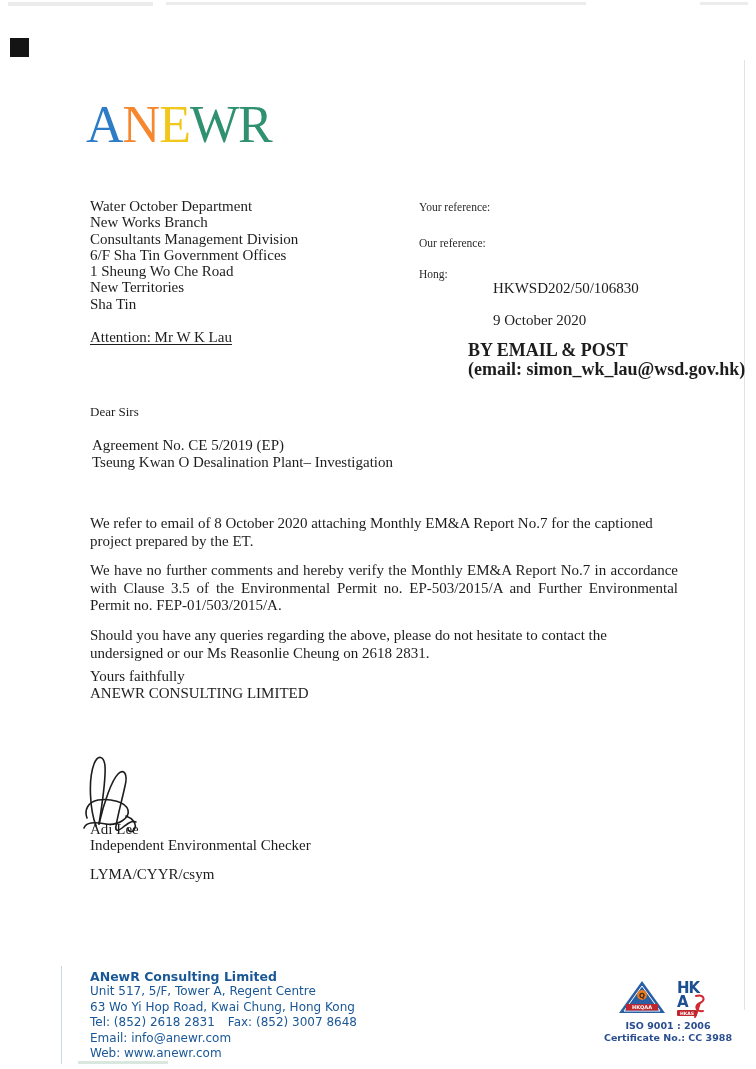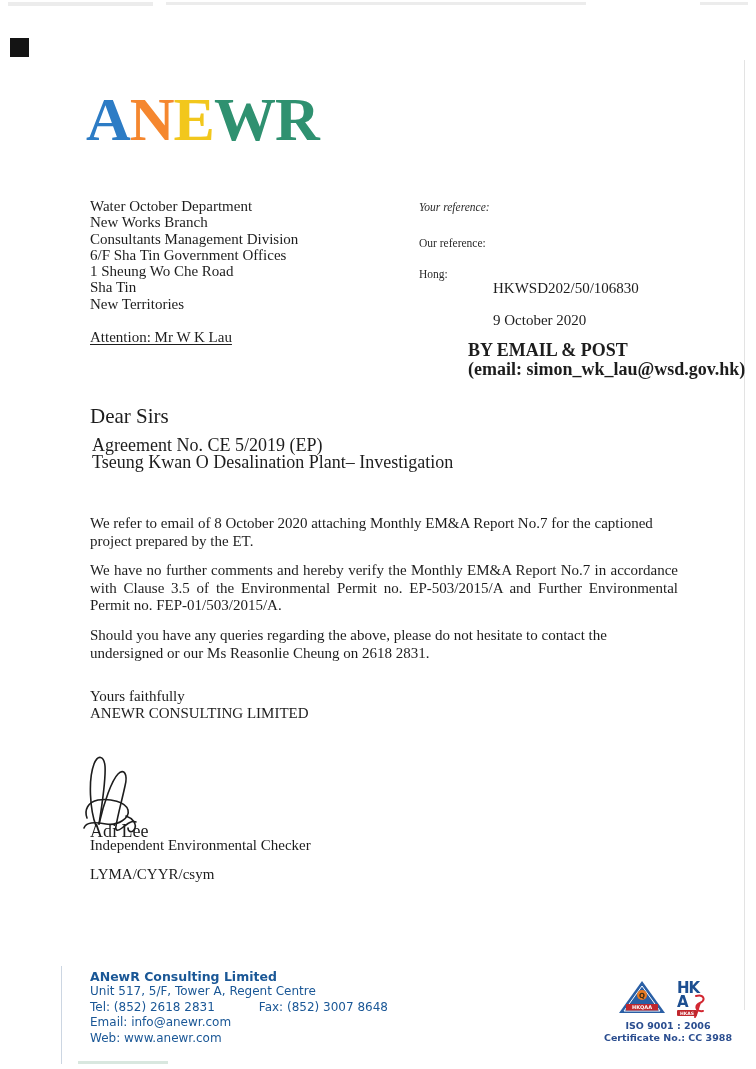--- a/index.html
+++ b/index.html
@@ -10,69 +10,69 @@
   }
   .abs { position:absolute; }
 
   
   .edge-streak { background:#ececec; }
   .right-edge { background:#e3e3e3; }
   .artifact-square { background:#141414; }
   .green-streak { background:#d9e7df; }
 
   
-  .logo { left:86px; top:88px; font-size:62px; font-weight:bold; letter-spacing:-1px; line-height:1; }
+  .logo { left:86px; top:99px; font-size:52px; font-weight:normal; letter-spacing:-1px; line-height:1; }
   .lc0 { color:#2d7cc5; }
   .lc1 { color:#f5872f; }
   .lc2 { color:#f2c71c; }
   .lc3 { color:#2f9170; }
   .lc4 { color:#2f9170; }
 
   
   .recipient { left:90px; top:198px; font-size:15px; line-height:16.3px; }
 
   .attention { left:90px; top:329px; font-size:15px; text-decoration:underline; text-underline-offset:2px; }
 
   
   .ref-label { font-size:11.5px; color:#2a2a2a; }
   .ref-value { font-size:15px;margin-top:48px; }
-  .your-ref { left:419px; top:201px;font-style:italic; }
+  .your-ref { left:419px; top:201px; }
   .our-ref  { left:419px; top:237px; }
   .our-ref-value { left:493px; top:232px; }
   .date-label { left:419px; top:268px; }
   .date-value { left:493px; top:264px;text-align:center; }
 
   .delivery { left:468px; top:341px; font-size:18px; font-weight:bold; line-height:18.5px; }
 
-  .salutation { left:90px; top:404px; font-size:21px; }
+  .salutation { left:90px; top:404px; font-size:13px; }
 
-  .subject { left:92px; top:437px; font-size:18px; line-height:17px; }
+  .subject { left:92px; top:437px; font-size:15px; line-height:17px; }
   .subject .u { text-decoration:underline; text-underline-offset:2px; }
 
   .para { left:90px; width:588px; font-size:15px; line-height:17.5px; }
   .para1 { top:515px; }
   .para2 { top:562px; text-align:justify; }
   .para3 { top:627px; }
 
-  .closing { left:90px; top:688px; font-size:15px; line-height:17.2px; }
+  .closing { left:90px; top:668px; font-size:15px; line-height:17.2px; }
 
   .signature { left:82px; top:750px; }
 
-  .sig-name  { left:90px; top:821px; font-size:18px; }
+  .sig-name  { left:90px; top:821px; font-size:15px; }
   .sig-title { left:90px; top:837px; font-size:15px; }
   .initials  { left:90px; top:866px; font-size:15px; }
 
   
   .footer-rule { left:61px; top:966px; width:1px; height:98px; background:#ccd6e2; }
   .footer-text {
     left:90px; top:969px; font-family:"DejaVu Sans", sans-serif;
     font-size:12px; line-height:15.4px; color:#1a5796;
   }
   .footer-text .co { font-weight:bold; font-size:12.5px; }
-  .footer-text .fax { margin-left:44px; }
+  .footer-text .fax { margin-left:13px; }
 
   .cert-block { left:582px; top:980px; width:172px; font-family:"DejaVu Sans", sans-serif; text-align:center; }
   .cert-logos { display:flex; justify-content:center; align-items:flex-start; gap:10px; height:38px; }
   .cert-lines { margin-top:2px; font-size:9.5px; font-weight:bold; color:#2a4d8f; line-height:12px; }
 </style>
 </head>
 <body>
 
 <div class="abs edge-streak" style="left:8px; top:2px; width:145px; height:4px;"></div>
 <div class="abs edge-streak" style="left:166px; top:2px; width:420px; height:3px;"></div>
@@ -84,22 +84,22 @@
 <div class="abs logo">
   <span class="lc0">A</span><span class="lc1">N</span><span class="lc2">E</span><span class="lc3">W</span><span class="lc4">R</span>
 </div>
 
 <div class="abs recipient">
   <div>Water October Department</div>
   <div>New Works Branch</div>
   <div>Consultants Management Division</div>
   <div>6/F Sha Tin Government Offices</div>
   <div>1 Sheung Wo Che Road</div>
+  <div>New Territories</div>
   <div>Sha Tin</div>
-  <div>New Territories</div>
 </div>
 
 <div class="abs attention">Attention: Mr W K Lau</div>
 
 <div class="abs your-ref ref-label">Your reference:</div>
 <div class="abs our-ref ref-label">Our reference:</div>
 <div class="abs our-ref-value ref-value">HKWSD202/50/106830</div>
 <div class="abs date-label ref-label">Hong:</div>
 <div class="abs date-value ref-value">9 October 2020</div>
 
@@ -136,20 +136,21 @@
 <div class="abs sig-name">Adi Lee</div>
 <div class="abs sig-title">Independent Environmental Checker</div>
 
 <div class="abs initials">LYMA/CYYR/csym</div>
 
 <div class="abs footer-rule"></div>
 
 <div class="abs footer-text">
   <div class="co">ANewR Consulting Limited</div>
   <div>Unit 517, 5/F, Tower A, Regent Centre</div>
+  <div>63 Wo Yi Hop Road, Kwai Chung, Hong Kong</div>
   <div>
     <span>Tel:  (852) 2618 2831</span><span class="fax">Fax:  (852) 3007 8648</span>
   </div>
   <div>Email: info@anewr.com</div>
   <div>Web: www.anewr.com</div>
 </div>
 
 <div class="abs cert-block">
   <div class="cert-logos">
 

